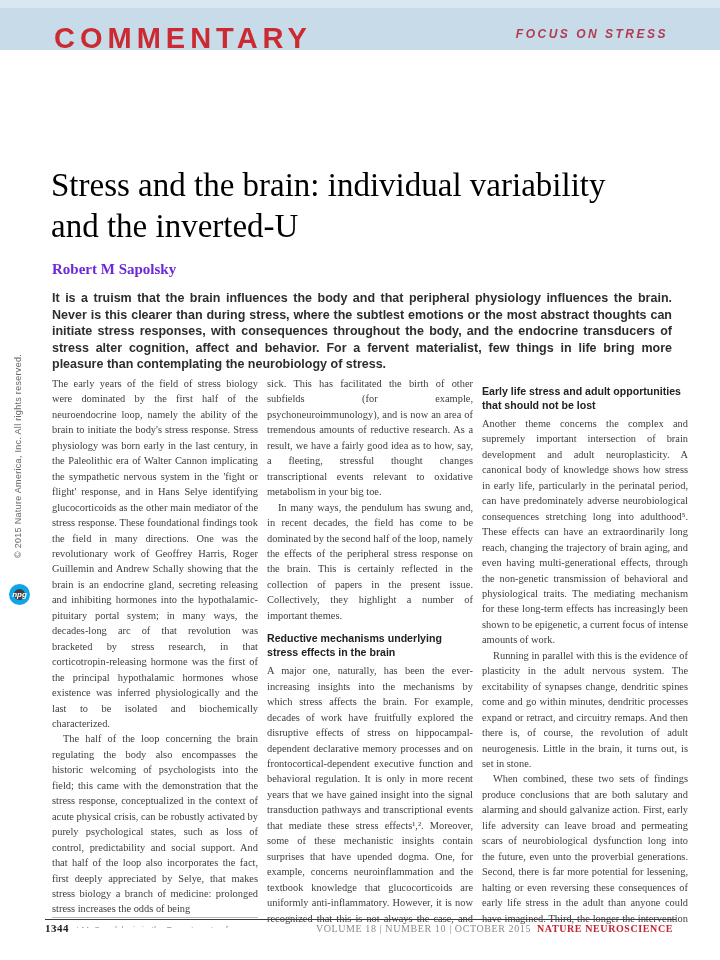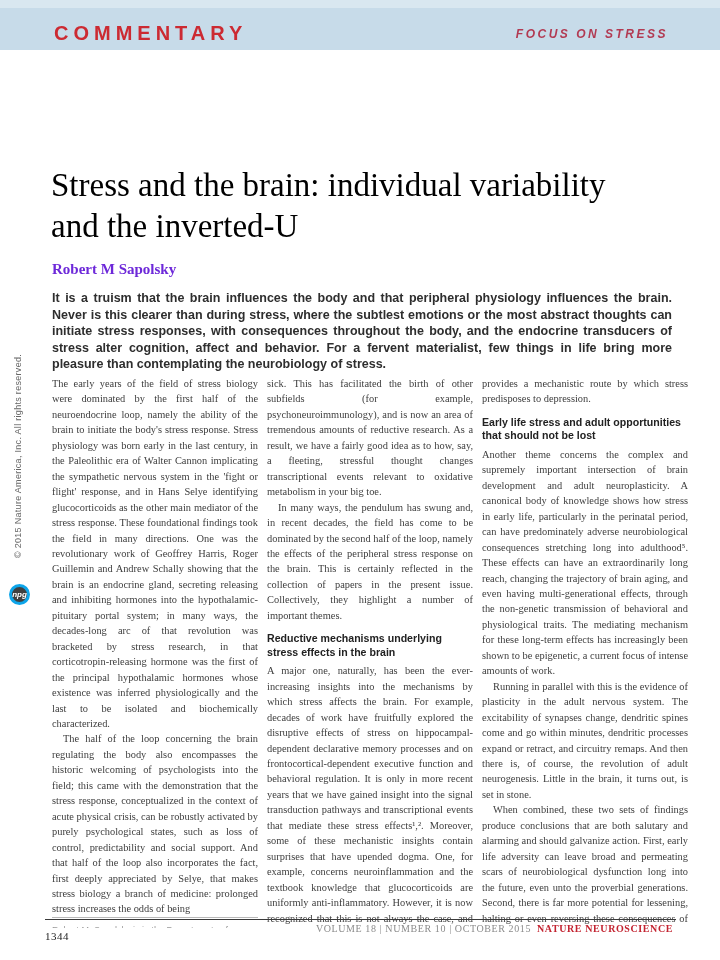--- a/index.html
+++ b/index.html
@@ -13,21 +13,21 @@
   .page{position:absolute;inset:0;background:#fff;}
 
   
   .band{
     position:absolute;top:0;left:0;right:0;height:50px;
     background:linear-gradient(180deg,#d9e7f0 0%,#d9e7f0 16%,#c7dbe9 16%,#c7dbe9 100%);
   }
   .commentary{
     position:absolute;left:54px;top:22px;
     font-family:"Liberation Sans",sans-serif;
-    font-size:20px;font-weight:bold;color:#cc2a32;
+    font-size:29px;font-weight:bold;color:#cc2a32;
     letter-spacing:5px;white-space:nowrap;
   }
   .focus{
     position:absolute;right:52px;top:27px;
     font-family:"Liberation Sans",sans-serif;
     font-size:12px;font-weight:bold;font-style:italic;color:#b23a52;
     letter-spacing:2.5px;white-space:nowrap;text-align:center;
   }
 
   
@@ -79,35 +79,35 @@
   
   .sidebar-copyright{
     position:absolute;left:-96px;top:450px;width:230px;height:12px;
     transform:rotate(-90deg);
     font-family:"Liberation Sans",sans-serif;
     font-size:9px;color:#666666;letter-spacing:0.3px;
     text-align:center;white-space:nowrap;
   }
   .npg-logo{
     position:absolute;left:9px;top:584px;width:21px;height:21px;
-    border-radius:50%;background:#404040;border:3px solid #0ea5e9;
+    border-radius:50%;background:#404040;border:5px solid #0ea5e9;
     color:#ffffff;font-family:"Liberation Sans",sans-serif;
     font-size:8px;font-weight:bold;font-style:italic;
     display:flex;align-items:center;justify-content:center;
     box-sizing:border-box;
   }
 
   
   .footer-rule{
     position:absolute;left:45px;right:44px;top:919px;height:1px;background:#3a3a3a;
   }
   .footer-page{
     position:absolute;left:45px;top:922px;
-    font-size:11px;font-weight:normal;color:#222222;
-    font-family:"Liberation Serif",serif;letter-spacing:0.5px;margin-top:8px;
+    font-size:11px;font-weight:bold;color:#222222;
+    font-family:"Liberation Serif",serif;letter-spacing:0.5px;
   }
   .footer-right{
     position:absolute;right:47px;top:923px;
     font-size:10px;color:#8b8b8b;letter-spacing:0.6px;
     font-family:"Liberation Serif",serif;white-space:nowrap;
   }
   .footer-right .journal{color:#c32330;font-weight:bold;margin-left:6px;}
 </style>
 </head>
 <body>
@@ -135,21 +135,20 @@
     </div>
 
     <div class="col">
       <p>sick. This has facilitated the birth of other subfields (for example, psychoneuroimmunology), and is now an area of tremendous amounts of reductive research. As a result, we have a fairly good idea as to how, say, a fleeting, stressful thought changes transcriptional events relevant to oxidative metabolism in your big toe.</p>
       <p class="indent">In many ways, the pendulum has swung and, in recent decades, the field has come to be dominated by the second half of the loop, namely the effects of the peripheral stress response on the brain. This is certainly reflected in the collection of papers in the present issue. Collectively, they highlight a number of important themes.</p>
       <div class="col-heading">Reductive mechanisms underlying stress effects in the brain</div>
       <p>A major one, naturally, has been the ever-increasing insights into the mechanisms by which stress affects the brain. For example, decades of work have fruitfully explored the disruptive effects of stress on hippocampal-dependent declarative memory processes and on frontocortical-dependent executive function and behavioral regulation. It is only in more recent years that we have gained insight into the signal transduction pathways and transcriptional events that mediate these stress effects¹,². Moreover, some of these mechanistic insights contain surprises that have upended dogma. One, for example, concerns neuroinflammation and the textbook knowledge that glucocorticoids are uniformly anti-inflammatory. However, it is now recognized that this is not always the case, and that glucocorticoids and stress can even worsen facets of neuroinflammation in a brain region–specific manner³; the novel depressogenic effects of neuroinflammation⁴</p>
     </div>
 
     <div class="col">
-      <p>provides a mechanistic route by which stress predisposes to depression.</p>
       <div class="col-heading">Early life stress and adult opportunities that should not be lost</div>
       <p>Another theme concerns the complex and supremely important intersection of brain development and adult neuroplasticity. A canonical body of knowledge shows how stress in early life, particularly in the perinatal period, can have predominately adverse neurobiological consequences stretching long into adulthood⁵. These effects can have an extraordinarily long reach, changing the trajectory of brain aging, and even having multi-generational effects, through the non-genetic transmission of behavioral and physiological traits. The mediating mechanism for these long-term effects has increasingly been shown to be epigenetic, a current focus of intense amounts of work.</p>
       <p class="indent">Running in parallel with this is the evidence of plasticity in the adult nervous system. The excitability of synapses change, dendritic spines come and go within minutes, dendritic processes expand or retract, and circuitry remaps. And then there is, of course, the revolution of adult neurogenesis. Little in the brain, it turns out, is set in stone.</p>
       <p class="indent">When combined, these two sets of findings produce conclusions that are both salutary and alarming and should galvanize action. First, early life adversity can leave broad and permeating scars of neurobiological dysfunction long into the future, even unto the proverbial generations. Second, there is far more potential for lessening, halting or even reversing these consequences of early life stress in the adult than anyone could have imagined. Third, the longer the intervention is delayed,</p>
     </div>
 
   </div>
 
   <div class="sidebar-copyright">© 2015 Nature America, Inc. All rights reserved.</div>
   <div class="npg-logo">npg</div>

